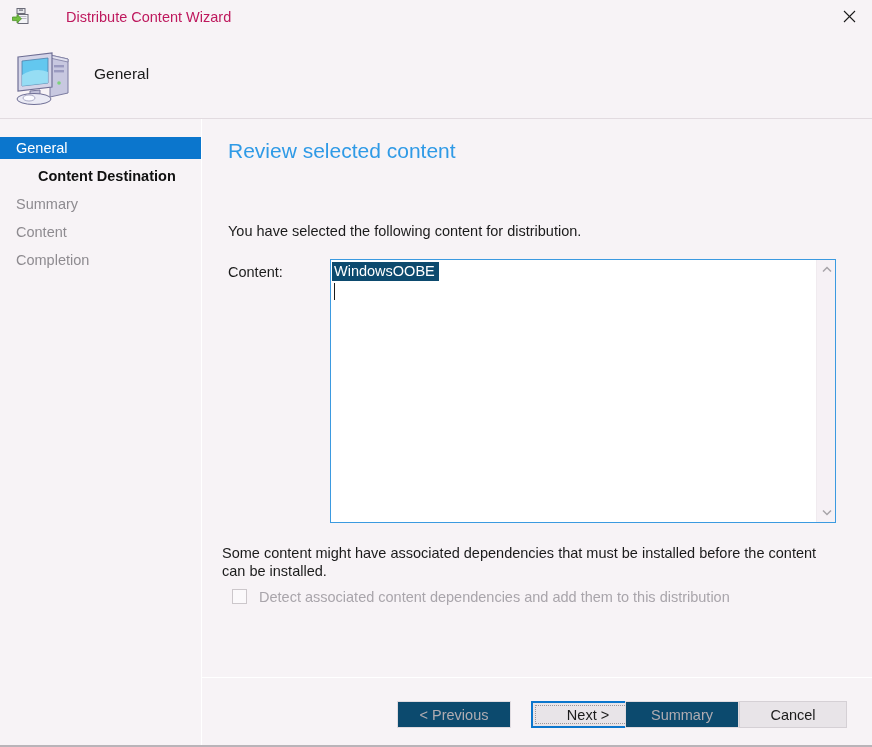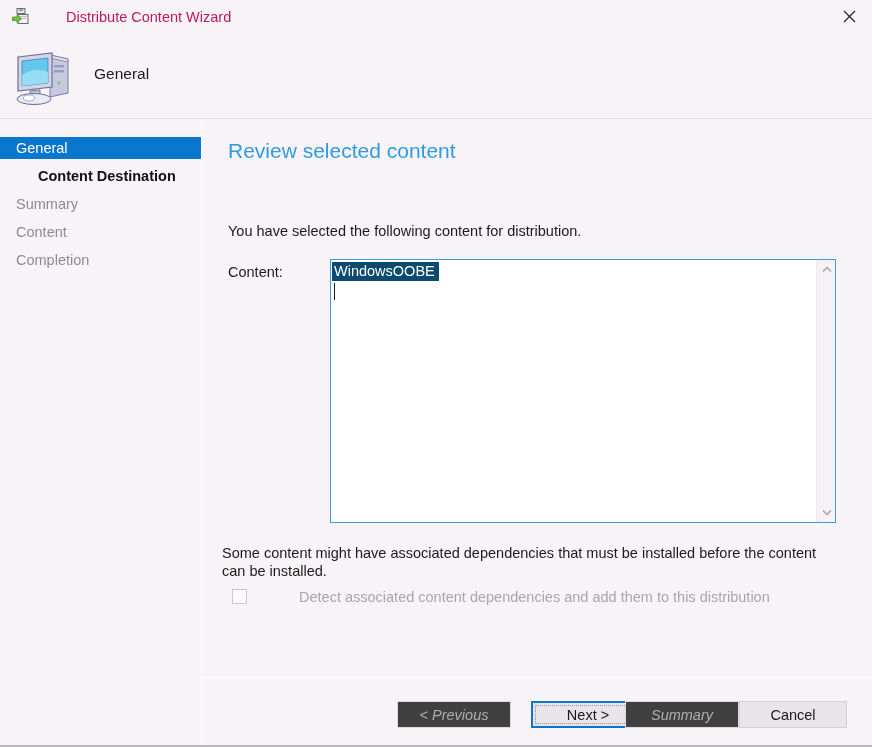--- a/index.html
+++ b/index.html
@@ -204,21 +204,20 @@
     font-size: 14.5px;
     line-height: 18px;
     color: #1b1b1b;
   }
   .dep-checkbox-row {
     position: absolute;
     left: 30px; top: 470px;
     display: flex;
     align-items: flex-start;
     cursor: default;
-    gap: 40px;
   }
   .checkbox-box {
     width: 15px; height: 15px;
     border: 1px solid #ccc7cb;
     background: #fbf9fb;
     box-sizing: border-box;
     flex: 0 0 auto;
   }
   .dep-checkbox-label {
     margin-left: 12px;
@@ -250,23 +249,22 @@
     color: #1b1b1b;
     padding: 0;
     display: flex;
     align-items: center;
     justify-content: center;
     box-sizing: border-box;
     cursor: default;
   }
   .wiz-button.disabled {
     color: #b0acb1;
-    background: #404040;
+    background: #0c4a6e;
     border-color: #e0dbe0;
-    font-style: italic;
   }
   .wiz-button.default {
     border: 2px solid #0b76cd;
     background: #e8e4e8;
   }
   .wiz-button.default .focus-ring {
     position: absolute;
     left: 2px; right: 2px; top: 2px; bottom: 2px;
     border: 1px dotted #9a969b;
     pointer-events: none;

